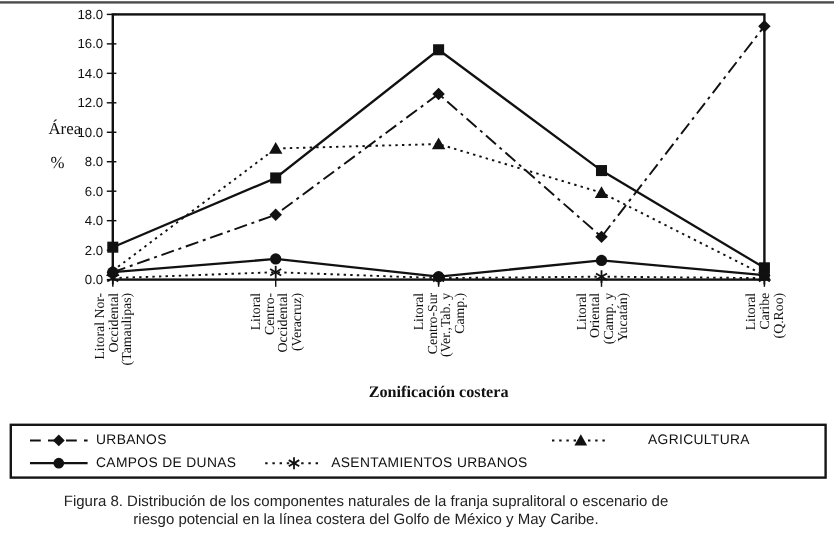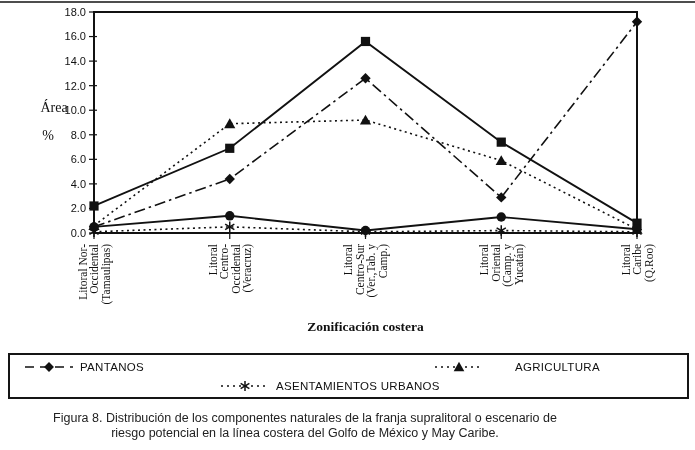--- a/index.html
+++ b/index.html
@@ -119,28 +119,35 @@
         <line x1="632.4" y1="229.07222222222222" x2="641.6" y2="234.4722222222222"></line>
         <line x1="632.4" y1="234.4722222222222" x2="641.6" y2="229.07222222222222"></line>
       </g>
     </svg>
   <div id="legend-box">
       <div class="legend-item" style="left: 14px; top: 4px;">
         <svg width="50" height="14">
           <line x1="1" y1="7" x2="49" y2="7" stroke="#111111" stroke-width="1.7" stroke-dasharray="9 6"></line>
           <path fill="#111111" d="M 25 2.0600000000000005 L 29.939999999999998 7 L 25 11.94 L 20.060000000000002 7 Z"></path>
         </svg>
-        <span>PANTANOS</span>
+        <span>URBANOS</span>
       </div>
-      <div class="legend-item" style="left: 424px; top: 4px; gap: 31px;">
+      <div class="legend-item" style="left: 449px; top: 4px; gap: 31px;">
         <svg width="50" height="14">
           <line x1="1" y1="7" x2="49" y2="7" stroke="#111111" stroke-width="1.7" stroke-dasharray="2 4"></line>
           <path fill="#111111" d="M 25 1.87 L 30.32 11.18 L 19.68 11.18 Z"></path>
         </svg>
         <span>AGRICULTURA</span>
+      </div>
+      <div class="legend-item" style="left: 14px; top: 23px;">
+        <svg width="50" height="14">
+          <line x1="1" y1="7" x2="49" y2="7" stroke="#111111" stroke-width="1.9"></line>
+          <circle fill="#111111" cx="25" cy="7" r="4.465"></circle>
+        </svg>
+        <span>CAMPOS DE DUNAS</span>
       </div>
       <div class="legend-item" style="left: 210px; top: 23px;">
         <svg width="50" height="14">
           <line x1="1" y1="7" x2="49" y2="7" stroke="#111111" stroke-width="1.7" stroke-dasharray="2 4"></line>
           <g stroke="#111111" stroke-width="1.5">
             <line x1="25" y1="1.9650000000000007" x2="25" y2="12.035"></line>
             <line x1="20.630000000000003" y1="4.4350000000000005" x2="29.369999999999997" y2="9.565"></line>
             <line x1="20.630000000000003" y1="9.565" x2="29.369999999999997" y2="4.4350000000000005"></line>
           </g>
         </svg>

